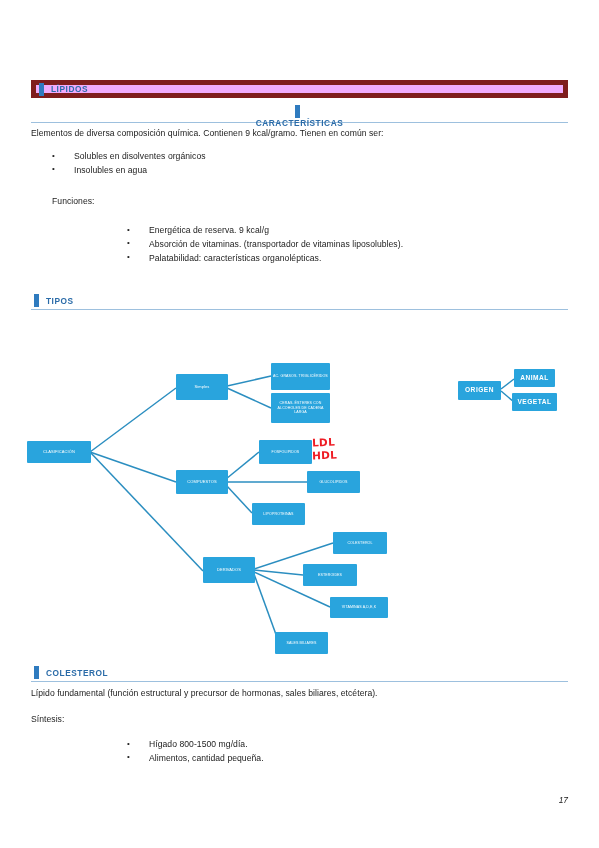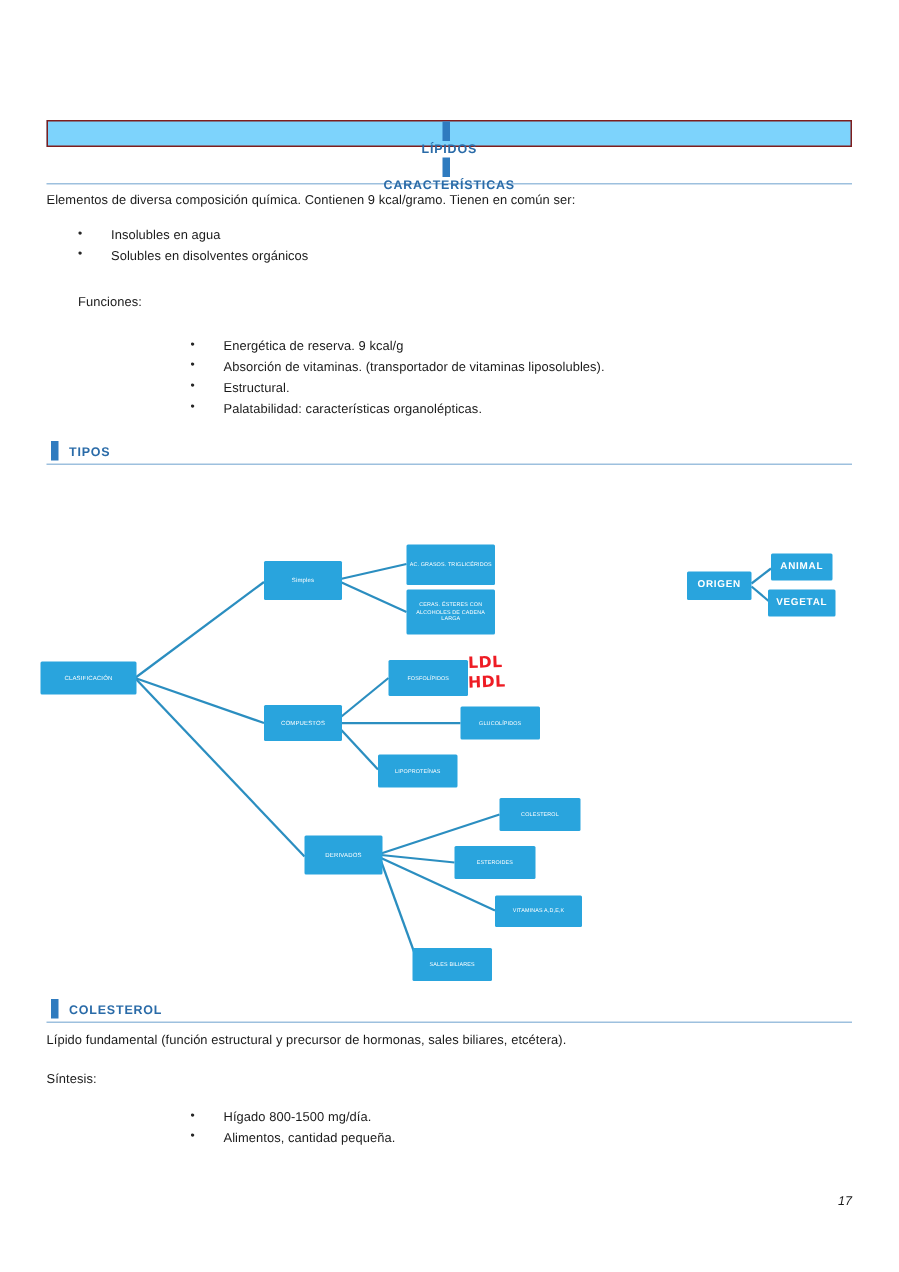--- a/index.html
+++ b/index.html
@@ -44,23 +44,22 @@
     position: absolute;
     left: 31px;
     width: 537px;
     box-sizing: border-box;
     height: 18px;
     display: flex;
     align-items: center;
     border-bottom: 1px solid #9dc0de;
   }
   .section-head.boxed {
-    border: 1px solid #7f1d1d;
-    background: #7dd3fc;
-    flex-direction: column;
+    border: 5px solid #7f1d1d;
+    background: #f0abfc;
   }
   .section-head .tick {
     width: 5px;
     height: 13px;
     background: #2f7bbf;
     margin-left: 3px;
     margin-right: 7px;
     flex: 0 0 auto;
   }
   .section-head .lbl {
@@ -166,30 +165,29 @@
   </div>
 
   <div class="section-head" style="top:105px;flex-direction:column;">
     <span class="tick"></span>
     <span class="lbl">CARACTERÍSTICAS</span>
   </div>
 
   <div class="para" style="left:31px; top:128px;">Elementos de diversa composición química. Contienen 9 kcal/gramo. Tienen en común ser:</div>
 
   <ul class="bullets" style="left:52px; top:150px;">
+    <li>Solubles en disolventes orgánicos</li>
     <li>Insolubles en agua</li>
-    <li>Solubles en disolventes orgánicos</li>
   </ul>
 
   <div class="para" style="left:52px; top:196px;">Funciones:</div>
 
   <ul class="bullets" style="left:127px; top:224px;">
     <li>Energética de reserva. 9 kcal/g</li>
     <li>Absorción de vitaminas. (transportador de vitaminas liposolubles).</li>
-    <li>Estructural.</li>
     <li>Palatabilidad: características organolépticas.</li>
   </ul>
 
   <div class="section-head" style="top:292px;">
     <span class="tick"></span>
     <span class="lbl">TIPOS</span>
   </div>
 
   <div class="diagram">
     <svg width="599" height="848" xmlns="http://www.w3.org/2000/svg">

